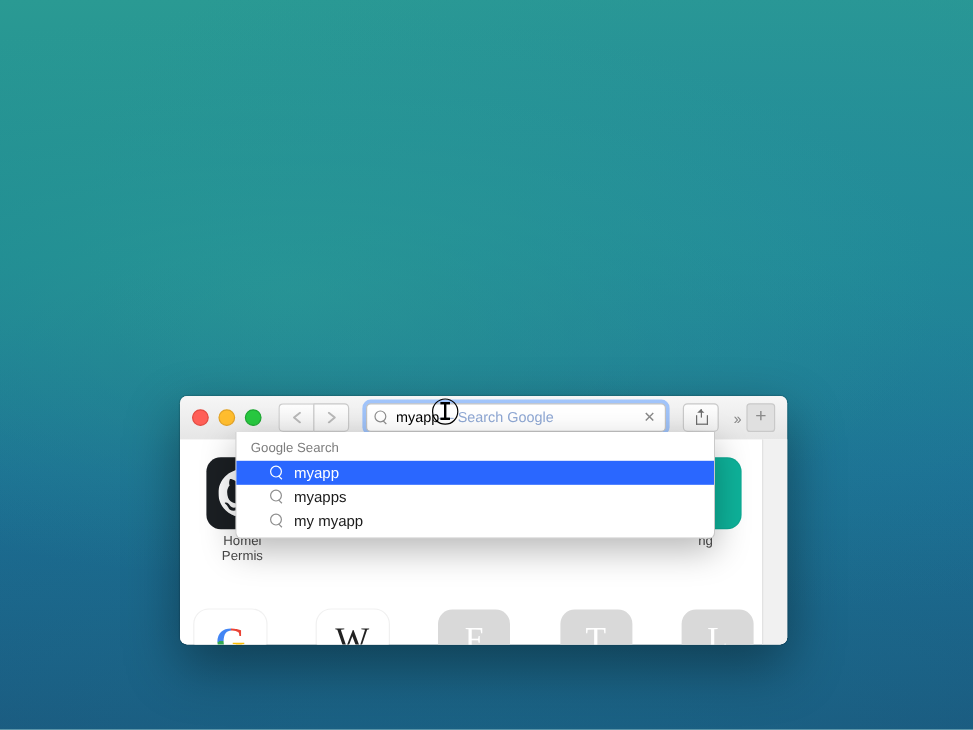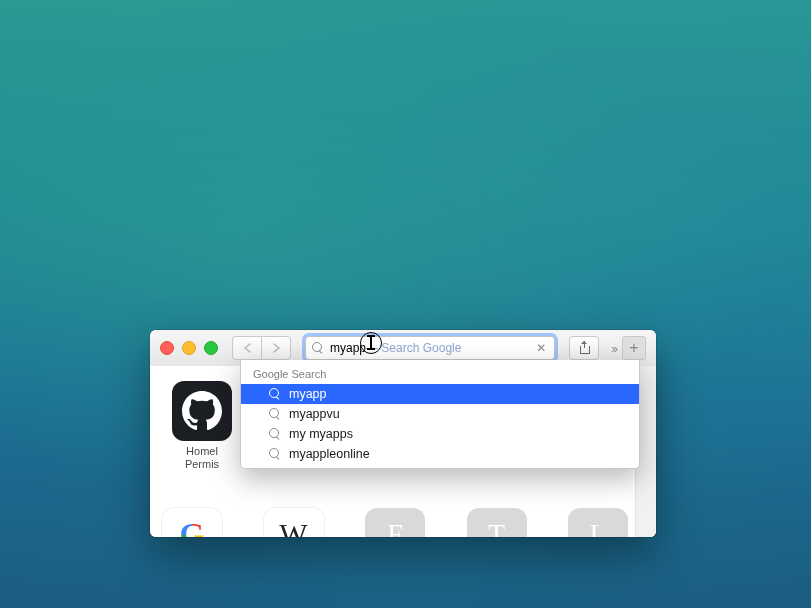--- a/index.html
+++ b/index.html
@@ -42,21 +42,21 @@
   .newtab{width:22px;height:22px;display:flex;align-items:center;justify-content:center;color:#8a8a8a;font-size:16px;background:#e0e0e0;border:1px solid #c9c9c9;border-radius:3px;}
   .body-area{position:absolute;top:36px;left:0;right:0;bottom:0;background:#fff;border-radius:0 0 6px 6px;overflow:hidden;}
   .right-shade{position:absolute;top:0;right:0;width:20px;height:100%;background:#f1f1f1;border-left:1px solid #e2e2e2;}
   .favs{position:absolute;top:15px;left:12px;right:28px;display:flex;justify-content:space-between;}
   .fav{width:80px;display:flex;flex-direction:column;align-items:center;}
   .tile{width:60px;height:60px;border-radius:12px;display:flex;align-items:center;justify-content:center;font-size:30px;font-weight:600;box-shadow:inset 0 0 0 1px rgba(0,0,0,0.05);}
   .cap{font-size:11px;color:#4a4a4a;text-align:center;margin-top:4px;line-height:1.15;max-width:78px;overflow:hidden;}
   .row2{position:absolute;top:142px;left:12px;right:28px;display:flex;justify-content:space-between;}
   .tile2{width:60px;height:52px;border-radius:12px;background:#d9d9d9;display:flex;align-items:center;justify-content:center;font-size:28px;font-weight:400;color:#fff;font-family:Georgia,serif;}
   .tile2.white{background:#fff;box-shadow:0 0 0 1px rgba(0,0,0,0.06);}
-  .dropdown{position:absolute;left:46px;top:30px;width:398px;background:#fff;border:1px solid #c9c9c9;border-radius:0 0 5px 5px;box-shadow:0 10px 28px rgba(0,0,0,0.28);z-index:50;border-top:none;padding-top:4px;padding-bottom:4px;margin-left:44px;}
+  .dropdown{position:absolute;left:46px;top:30px;width:398px;background:#fff;border:1px solid #c9c9c9;border-radius:0 0 5px 5px;box-shadow:0 10px 28px rgba(0,0,0,0.28);z-index:50;border-top:none;padding-top:4px;padding-bottom:4px;}
   .dd-head{font-size:11px;color:#7d7d7d;padding:4px 12px 4px 12px;}
   .dd-item{display:flex;align-items:center;height:20px;padding:0 12px 0 28px;font-size:12.5px;color:#1a1a1a;position:relative;}
   .dd-item.sel{background:#2a67ff;color:#fff;}
   .dd-item.sel .mag::before{border-color:#fff;}
   .dd-item.sel .mag::after{background:#fff;}
   .dd-item .mag{position:absolute;left:28px;top:4px;}
   .dd-item .txt{margin-left:20px;}
   .github-ico{width:60px;height:60px;border-radius:12px;background:#1b1f23;position:relative;display:flex;align-items:center;justify-content:center;}
   .gh-svg{width:40px;height:40px;fill:#fff;}
   .teal-ico{background:#0eb29a;color:#fff;font-size:26px;}
@@ -157,26 +157,22 @@
     </div>
 
     <div class="dropdown">
       <div class="dd-head">Google Search</div>
       <div class="dd-item sel">
         <span class="mag"></span>
         <span class="txt">myapp</span>
       </div>
       <div class="dd-item">
         <span class="mag"></span>
-        <span class="txt">myappvu</span>
+        <span class="txt">myapps</span>
       </div>
       <div class="dd-item">
         <span class="mag"></span>
-        <span class="txt">my myapps</span>
-      </div>
-      <div class="dd-item">
-        <span class="mag"></span>
-        <span class="txt">myappleonline</span>
+        <span class="txt">my myapp</span>
       </div>
     </div>
 
   </div>
 </div>
 
 </body></html>

